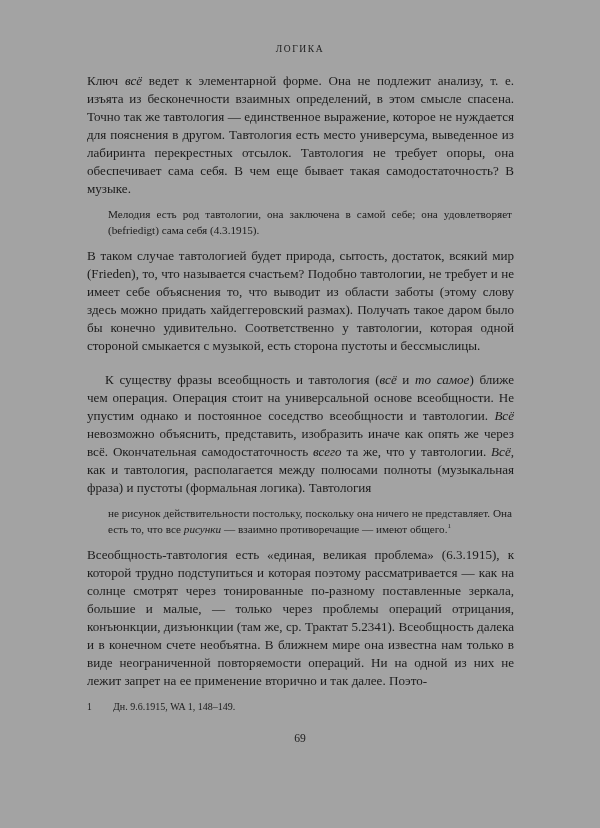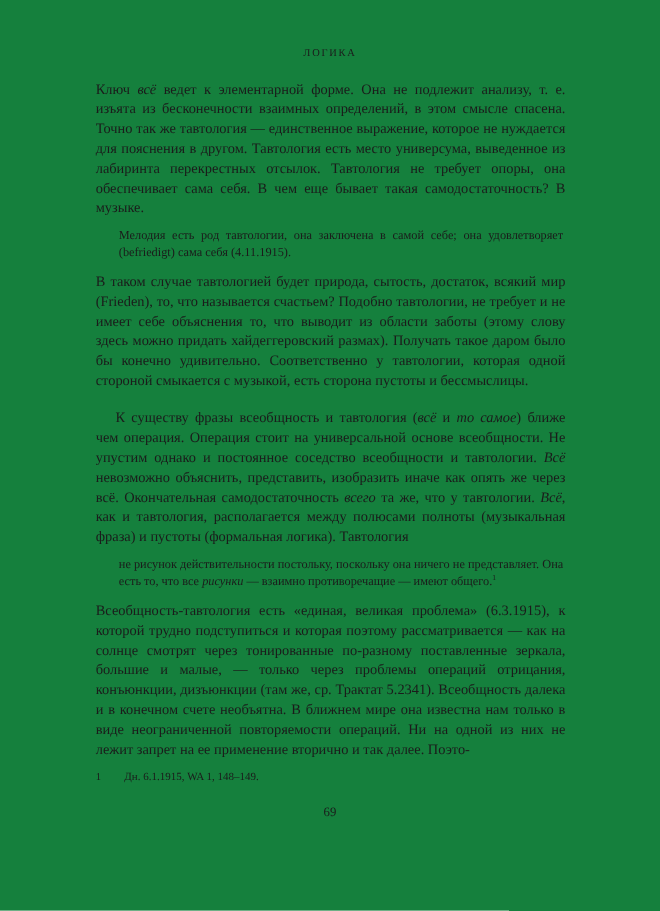--- a/index.html
+++ b/index.html
@@ -6,21 +6,21 @@
     margin: 0;
     padding: 0;
     background: #ffffff;
   }
 
   .page {
     position: relative;
     width: 600px;
     height: 828px;
     margin: 0 auto;
-    background: #15803d;
+    background: #a3a3a3;
     box-sizing: border-box;
     overflow: hidden;
     font-family: "Liberation Serif", "DejaVu Serif", serif;
     color: #1b1b1b;
   }
 
   
   .running-head {
     position: absolute;
     top: 44px;
@@ -124,37 +124,37 @@
 
 <div class="page">
 
   <div class="running-head">ЛОГИКА</div>
 
   <div class="text-block">
 
     <p class="body-par">Ключ <i>всё</i> ведет к элементарной форме. Она не подлежит анализу, т.&nbsp;е. изъята из бесконечности взаимных определений, в этом смысле спасена. Точно так же тавтология — единственное выражение, которое не нуж­дается для пояснения в другом. Тавтология есть место универсума, вы­веденное из лабиринта перекрестных отсылок. Тавтология не требует опоры, она обеспечивает сама себя. В чем еще бывает такая самодоста­точность? В музыке.</p>
 
     <div class="quote-block">
-      <p>Мелодия есть род тавтологии, она заключена в самой себе; она удовлетво­ряет (befriedigt) сама себя (4.11.1915).</p>
+      <p>Мелодия есть род тавтологии, она заключена в самой себе; она удовлетво­ряет (befriedigt) сама себя (4.3.1915).</p>
     </div>
 
     <p class="body-par">В таком случае тавтологией будет природа, сытость, достаток, всякий мир (Frieden), то, что называется счастьем? Подобно тавтологии, не требует и не имеет себе объяснения то, что выводит из области заботы (этому слову здесь можно придать хайдеггеровский размах). Получать такое даром было бы конечно удивительно. Соответственно у тавтоло­гии, которая одной стороной смыкается с музыкой, есть сторона пусто­ты и бессмыслицы.</p>
 
     <p class="body-par indented">К существу фразы всеобщность и тавтология (<i>всё</i> и <i>то самое</i>) ближе чем операция. Операция стоит на универсальной основе всеобщности. Не упустим однако и постоянное соседство всеобщности и тавтологии. <i>Всё</i> невозможно объяснить, представить, изобразить иначе как опять же через всё. Окончательная самодостаточность <i>всего</i> та же, что у тавтоло­гии. <i>Всё</i>, как и тавтология, располагается между полюсами полноты (му­зыкальная фраза) и пустоты (формальная логика). Тавтология</p>
 
     <div class="quote-block">
       <p>не рисунок действительности постольку, поскольку она ничего не пред­ставляет. Она есть то, что все <i>рисунки</i> — взаимно противоречащие — имеют общего.<sup class="fn-ref">1</sup></p>
     </div>
 
     <p class="body-par">Всеобщность-тавтология есть «единая, великая проблема» (6.3.1915), к которой трудно подступиться и которая поэтому рассматривается — как на солнце смотрят через тонированные по-разному поставленные зеркала, большие и малые, — только через проблемы операций отрица­ния, конъюнкции, дизъюнкции (там же, ср. Трактат 5.2341). Всеобщность далека и в конечном счете необъятна. В ближнем мире она известна нам только в виде неограниченной повторяемости операций. Ни на одной из них не лежит запрет на ее применение вторично и так далее. Поэто-</p>
 
   </div>
 
   <div class="footnote-area">
     <div class="footnote">
       <span class="footnote-num">1</span>
-      <span class="footnote-text">Дн. 6.1.1915, WA 1, 148–149.</span>
+      <span class="footnote-text">Дн. 9.6.1915, WA 1, 148–149.</span>
     </div>
   </div>
 
   <div class="folio">69</div>
 
 </div>
 
 </body></html>

